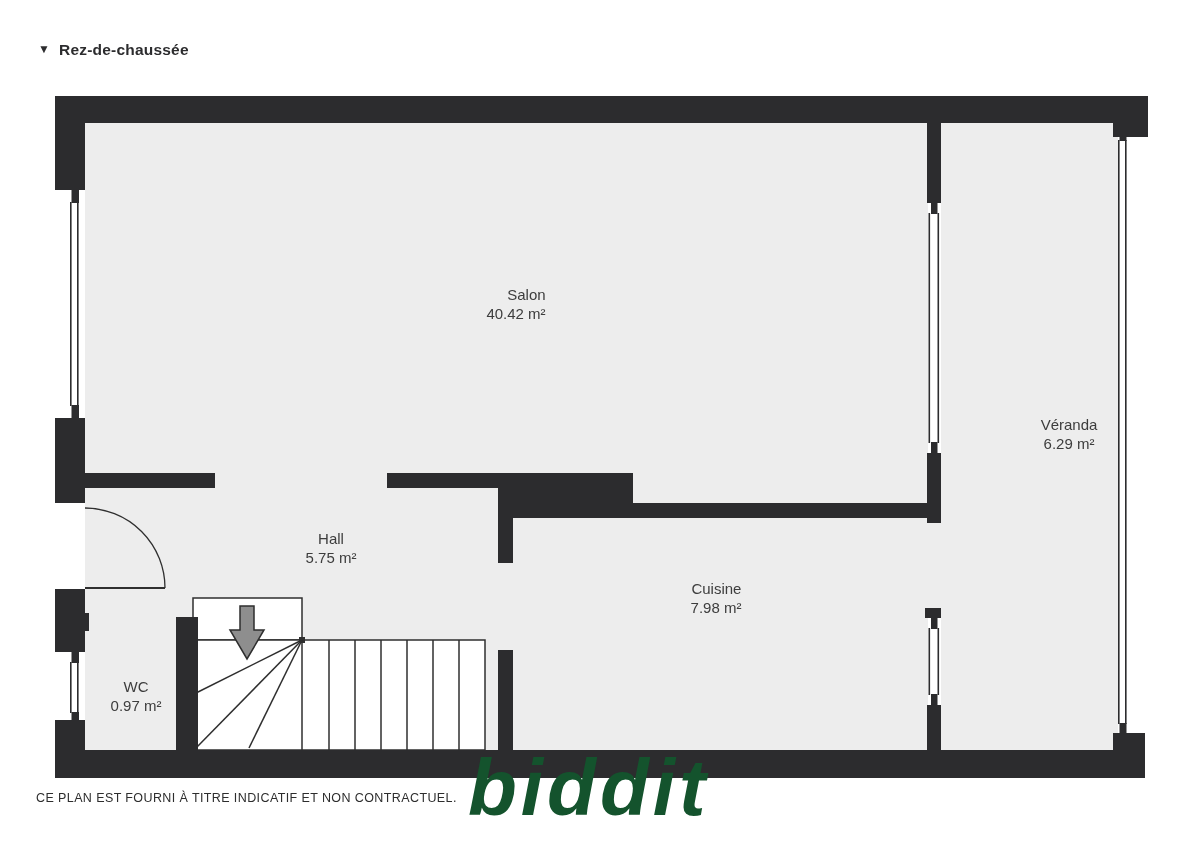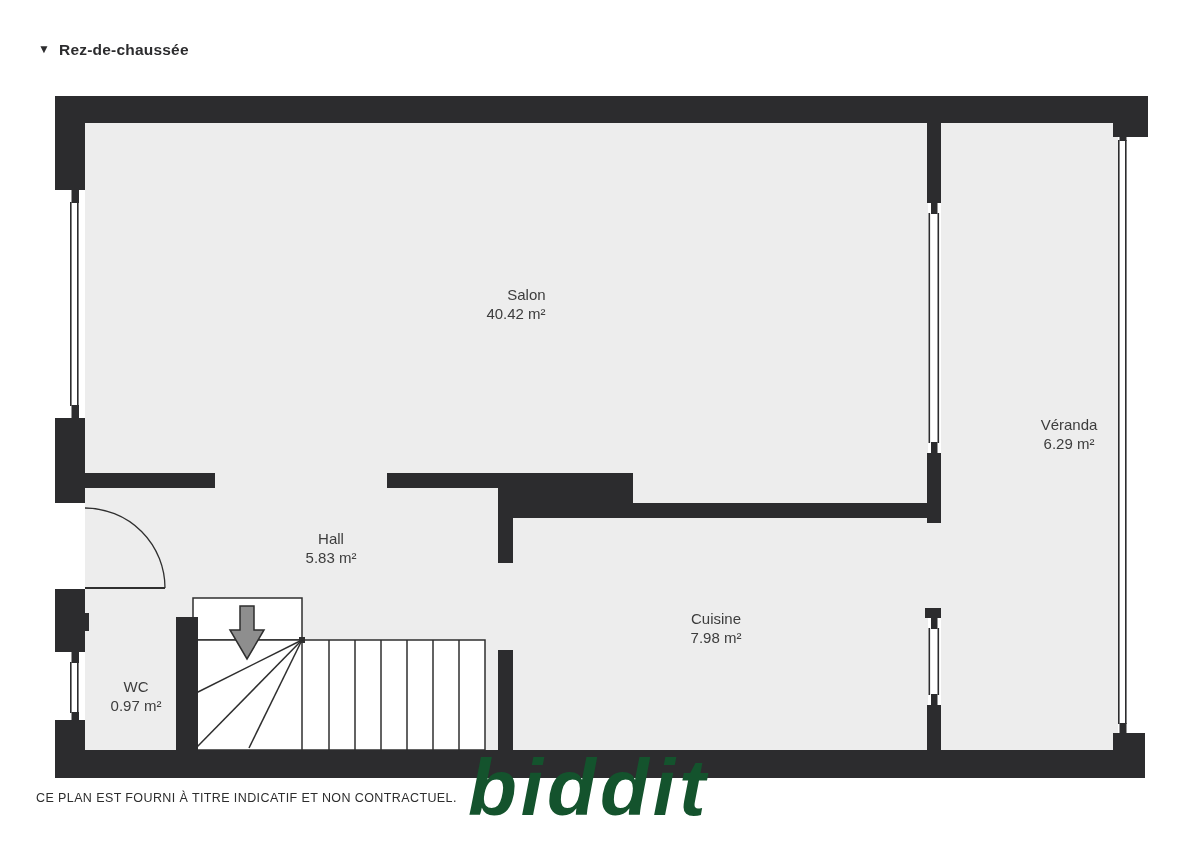--- a/index.html
+++ b/index.html
@@ -129,23 +129,23 @@
   <div class="room-label" style="left:516px;top:304px;text-align:right;">
     <div>Salon</div>
     <div>40.42 m²</div>
   </div>
   <div class="room-label" style="left:1029px;top:434px;margin-left:40px;">
     <div>Véranda</div>
     <div>6.29 m²</div>
   </div>
   <div class="room-label" style="left:331px;top:548px;">
     <div>Hall</div>
-    <div>5.83 m²</div>
+    <div>5.75 m²</div>
   </div>
-  <div class="room-label" style="left:716px;top:628px;">
+  <div class="room-label" style="left:716px;top:598px;text-align:right;">
     <div>Cuisine</div>
     <div>7.98 m²</div>
   </div>
   <div class="room-label" style="left:136px;top:696px;">
     <div>WC</div>
     <div>0.97 m²</div>
   </div>
 
   <div class="disclaimer">CE PLAN EST FOURNI À TITRE INDICATIF ET NON CONTRACTUEL.</div>
 </div>

